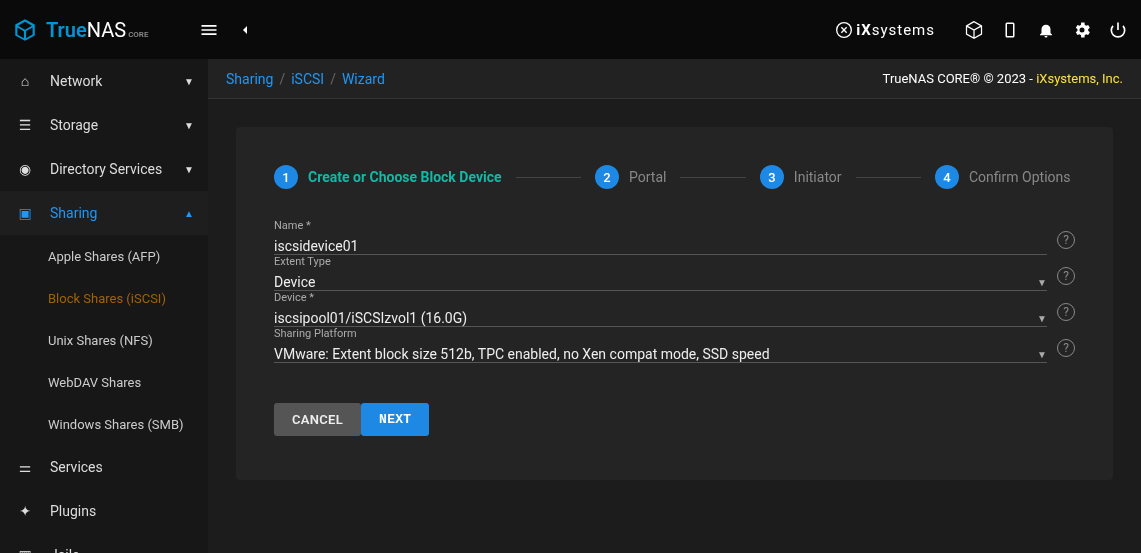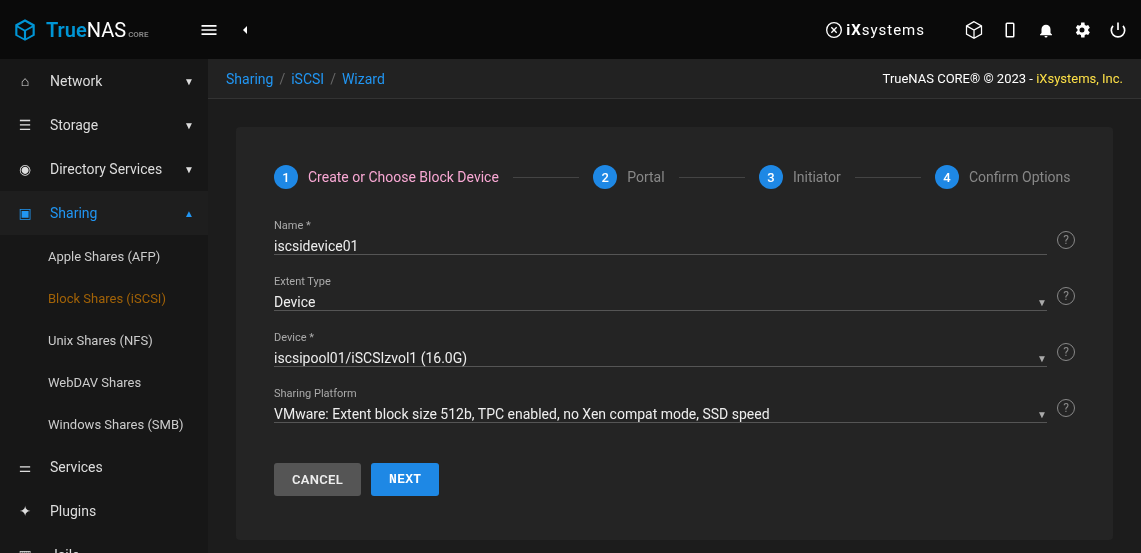--- a/index.html
+++ b/index.html
@@ -7,21 +7,21 @@
 
 
 .topbar { height:59px; background:#0a0a0a; display:flex; align-items:center; padding:0 12px; }
 .logo { display:flex; align-items:center; color:#0095d5; font-size:20px; font-weight:600; margin-right:40px;}
 .logo svg { margin-right:8px; }
 .logo .nas { color:#fff; font-weight:400;}
 .logo .core { font-size:8px; color:#888; margin-left:2px; margin-top:10px;}
 .top-icons { display:flex; align-items:center; gap:14px; }
 .top-icons.left { margin-left:10px; }
 .top-icons.right { margin-left:auto; }
-.ix-logo { color:#fff; font-size:15px; display:flex; align-items:center; margin-right:24px; letter-spacing:1px;}
+.ix-logo { color:#fff; font-size:15px; display:flex; align-items:center; margin-right:14px; letter-spacing:1px;}
 .ix-logo svg { margin-right:4px;}
 .icon-btn { width:22px; height:22px; color:#fff; cursor:pointer; display:flex; align-items:center; justify-content:center;}
 
 
 .layout { display:flex; height:calc(100% - 48px); }
 .sidebar { width:208px; background:#171717; overflow:hidden;}
 .main { flex:1; background:#1c1c1c; display:flex; flex-direction:column; overflow:hidden;}
 
 
 .nav-item { height:44px; display:flex; align-items:center; padding:0 14px; cursor:pointer; font-size:14px; color:#ddd;}
@@ -40,37 +40,37 @@
 
 
 .content { padding:28px; flex:1; overflow:auto;}
 .card { background:#242424; border-radius:4px; padding:38px 38px 44px;}
 
 
 .stepper { display:flex; align-items:center; margin-bottom:30px; gap:0;}
 .step { display:flex; align-items:center; font-size:14px;}
 .step-num { width:24px; height:24px; border-radius:50%; background:#1e88e5; color:#fff; display:flex; align-items:center; justify-content:center; font-size:13px; margin-right:10px; font-weight:500;}
 .step.inactive .step-label { color:#888; }
-.step.active .step-label { color:#f9a8d4; font-weight:400;}
+.step.active .step-label { color:#14b8a6; font-weight:700;}
 .step-line { flex:1; height:1px; background:#444; margin:0 14px;}
 .step:nth-child(1){min-width:220px;}
 .step:nth-child(3){min-width:70px;}
 .step:nth-child(5){min-width:80px;}
 .step:nth-child(7){min-width:140px;}
 
 
-.field { margin-bottom:20px; position:relative; padding-right:28px;}
+.field { position:relative; padding-right:28px;}
 .field-label { font-size:11px; color:#aaa; margin-bottom:2px; display:block;}
 .field-value { font-size:14px; color:#eee; padding:4px 0 0; border-bottom:1px solid #555; display:flex; align-items:center;}
 .field-value input { background:transparent; border:none; color:#eee; font-size:14px; width:100%; outline:none;}
 .field .drop { margin-left:auto; font-size:10px; color:#aaa;}
 .field .help { position:absolute; right:0; bottom:6px; width:18px; height:18px; border:1.5px solid #888; border-radius:50%; color:#888; font-size:12px; display:flex; align-items:center; justify-content:center; cursor:pointer;}
 
 
-.btn-row { margin-top:40px; display:flex; gap:10px;}
+.btn-row { margin-top:40px; display:flex; }
 .btn { padding:9px 18px; border-radius:3px; font-size:13px; font-weight:600; cursor:pointer; border:none; letter-spacing:.3px;}
 .btn-cancel { background:#555; color:#eee;}
 .btn-next { background:#1e88e5; color:#fff;font-family:Liberation Mono, monospace;}
 </style>
 </head>
 <body>
 
 <div class="topbar">
   <div class="logo">
     <svg width="26" height="26" viewBox="0 0 24 24">

